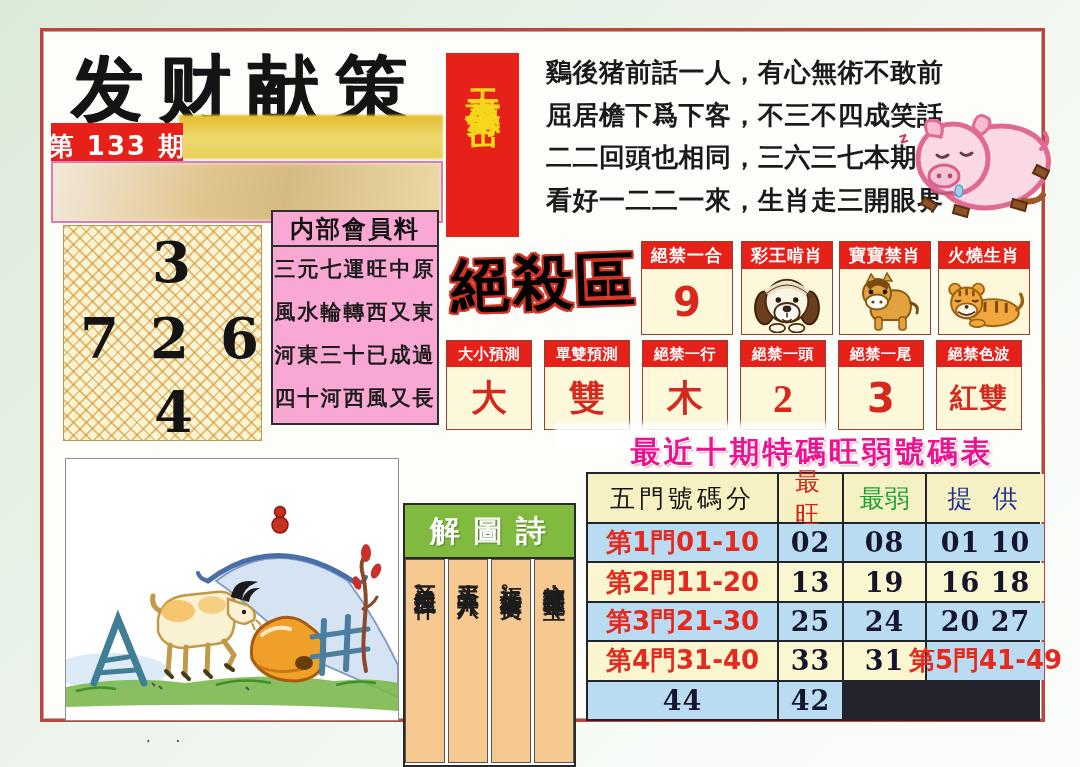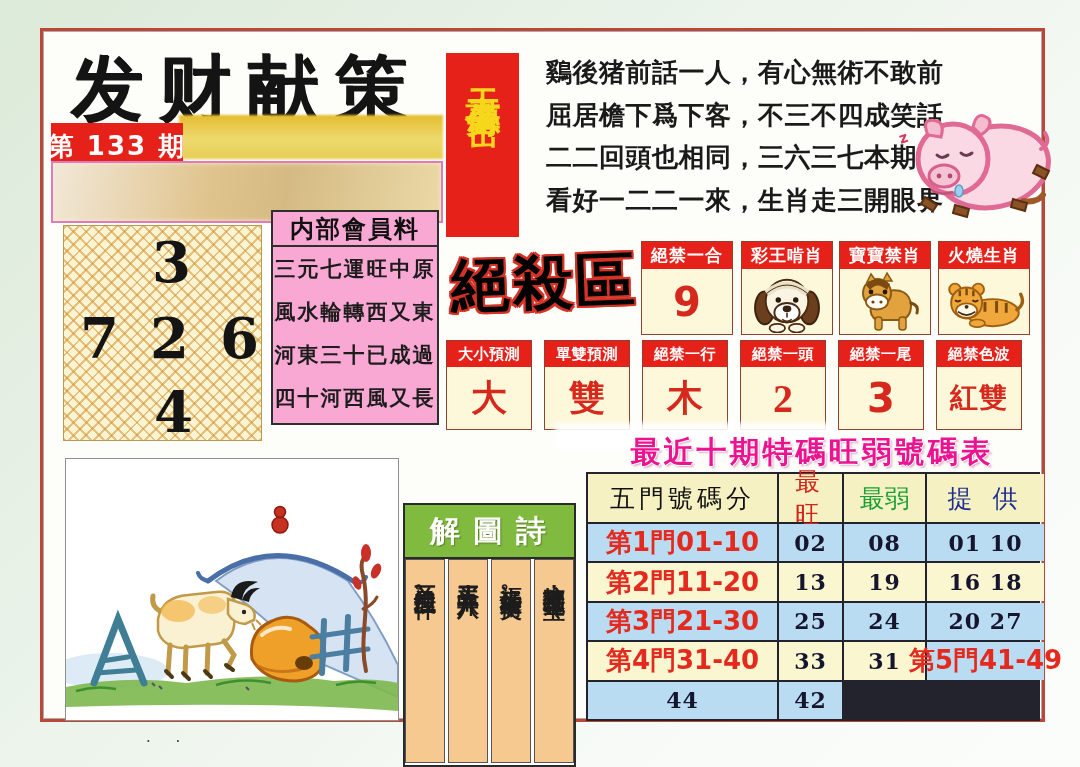--- a/index.html
+++ b/index.html
@@ -111,21 +111,21 @@
            border:2px solid #23232d; }
   .stats > div { display:flex; align-items:center; justify-content:center; }
   .hd { background:#f6f1c3; font-weight:400; font-size:25px; }
   .hd0 { color:#111; letter-spacing:4px; }
   .hd1 { color:#d42318;padding-left:16px; }
   .hd2 { color:#18a035; }
   .hd3 { color:#1e2f8f; letter-spacing:6px; }
   .c-blue  { background:#badcf2; }
   .c-cream { background:#faf6cf; }
   .gate { color:#e42a1e; font-weight:700; font-size:26px; white-space:nowrap; }
-  .numc { font-family:"DejaVu Serif",serif; font-weight:700; font-size:22px; color:#15152e;
+  .numc { font-family:"DejaVu Serif",serif; font-weight:700; font-size:27px; color:#15152e;
           letter-spacing:1px; white-space:nowrap; }
 
   .footer-dots { position:absolute; left:146px; top:733px; font-size:15px; color:#3a3a3a; letter-spacing:10px; }
 </style>
 </head>
 <body>
 
 <div class="stage">
   <div class="card">
 

